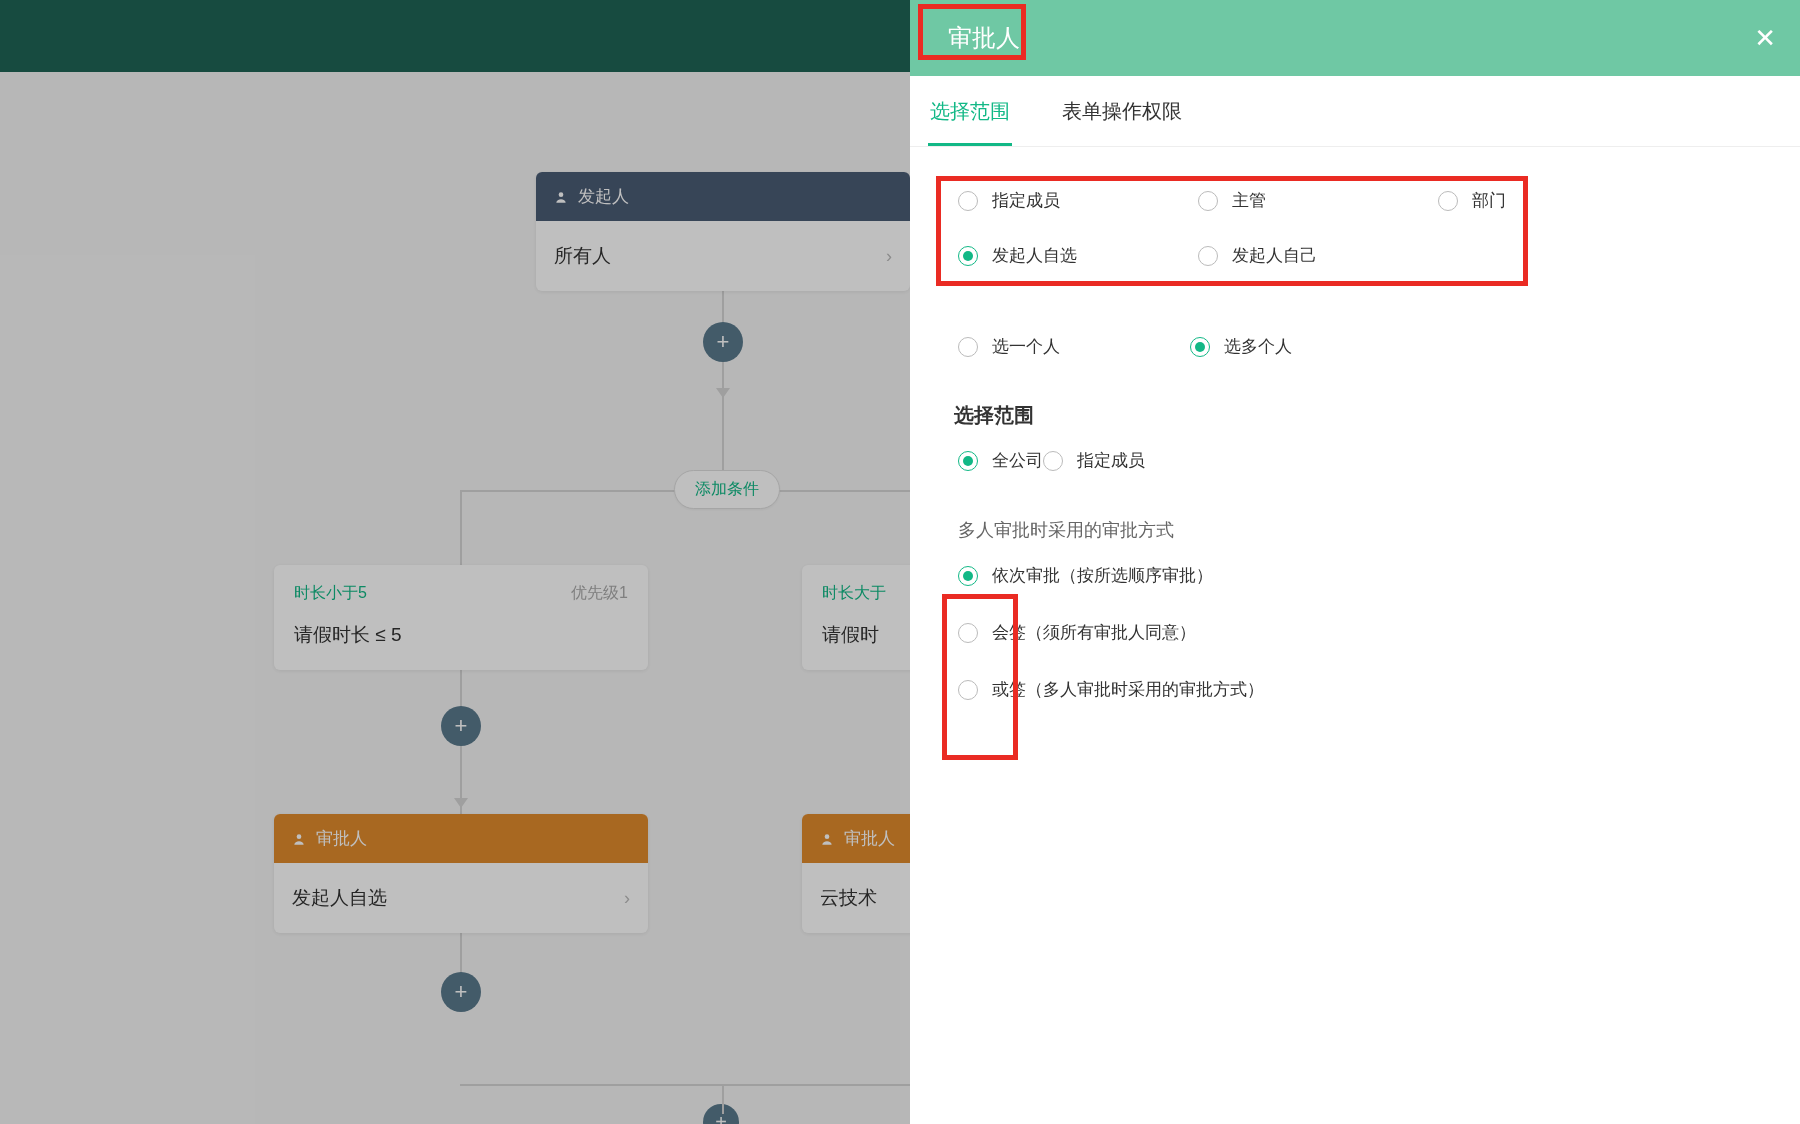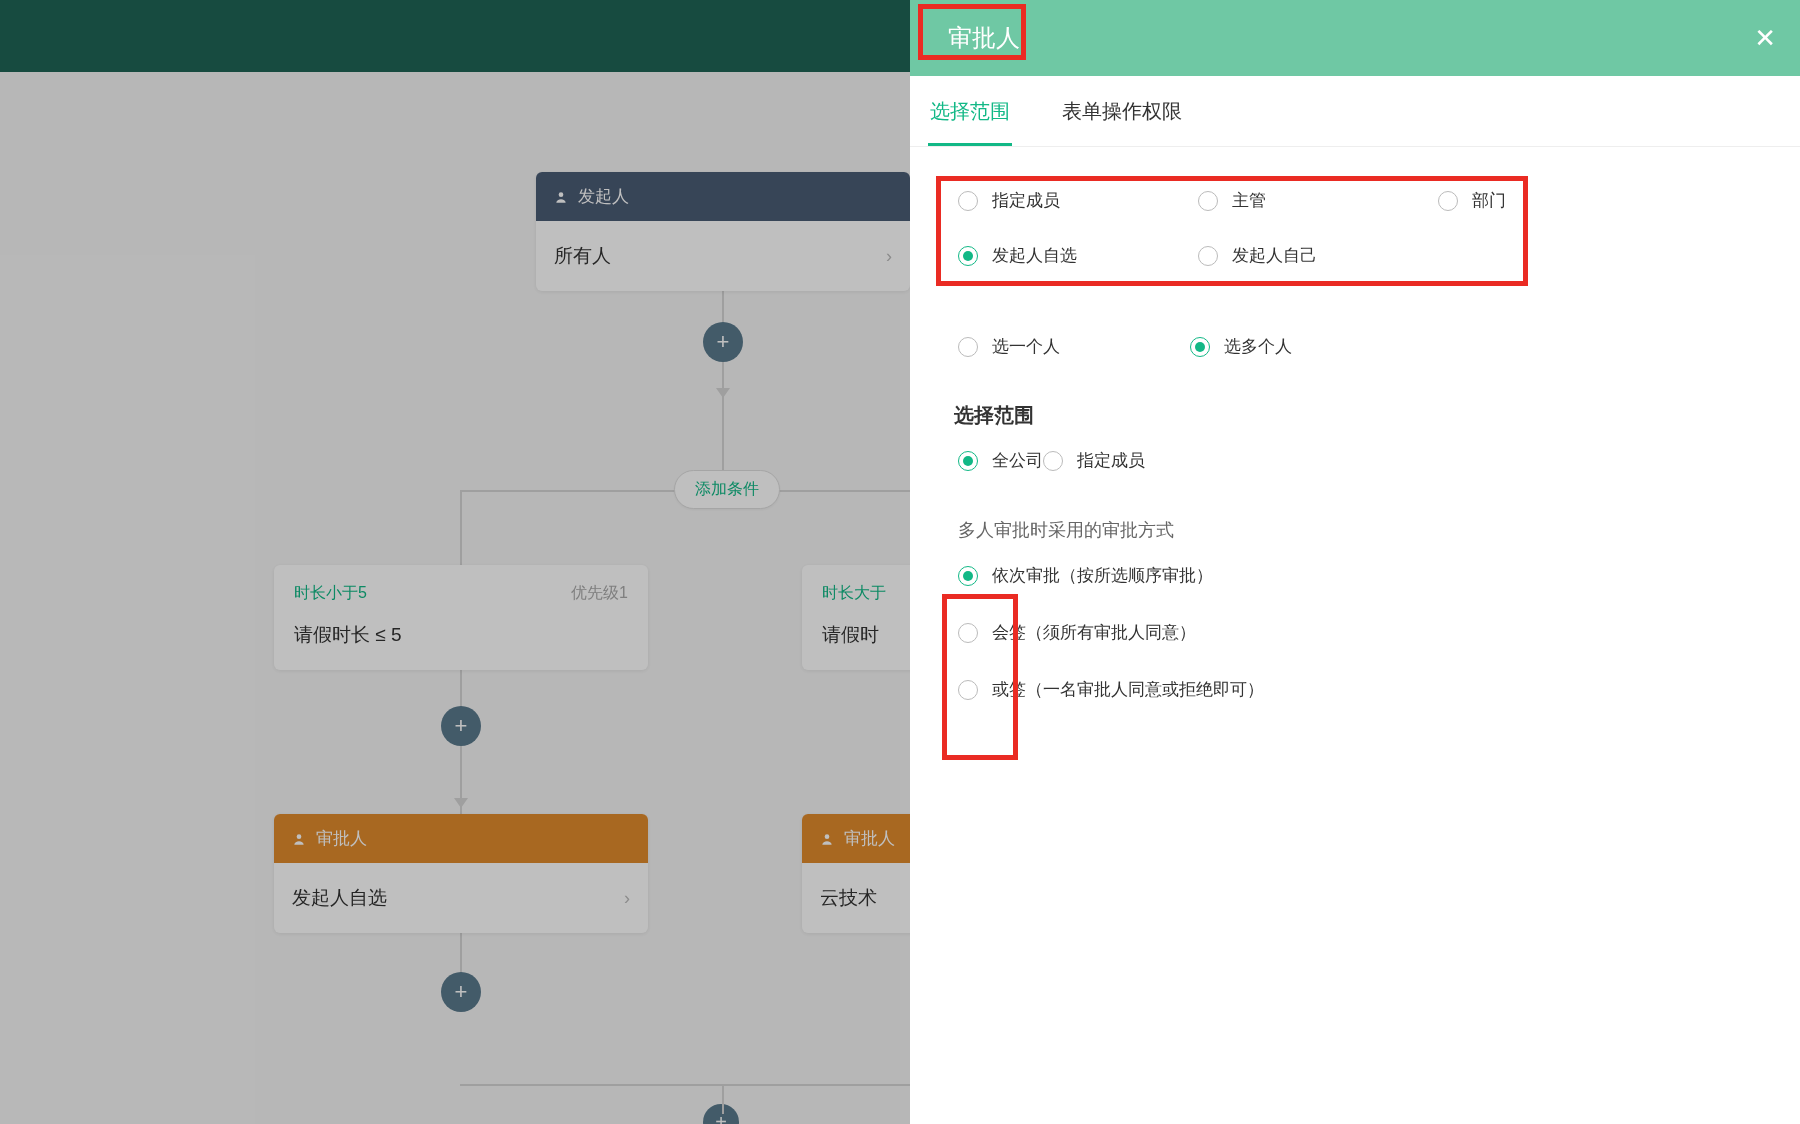--- a/index.html
+++ b/index.html
@@ -402,21 +402,21 @@
       <div class="radio-opt">
         <span class="radio-circle checked"></span>
         <span>依次审批（按所选顺序审批）</span>
       </div>
       <div class="radio-opt">
         <span class="radio-circle"></span>
         <span>会签（须所有审批人同意）</span>
       </div>
       <div class="radio-opt">
         <span class="radio-circle"></span>
-        <span>或签（一名审批人同意或拒绝即可）</span>
+        <span>或签（多人审批时采用的审批方式）</span>
       </div>
     </div>
 
   </div>
 </div>
 
 <div class="red-box" style="left:918px; top:4px; width:108px; height:56px;"></div>
 <div class="red-box" style="left:936px; top:176px; width:592px; height:110px;"></div>
 <div class="red-box" style="left:942px; top:594px; width:76px; height:166px;"></div>
 

